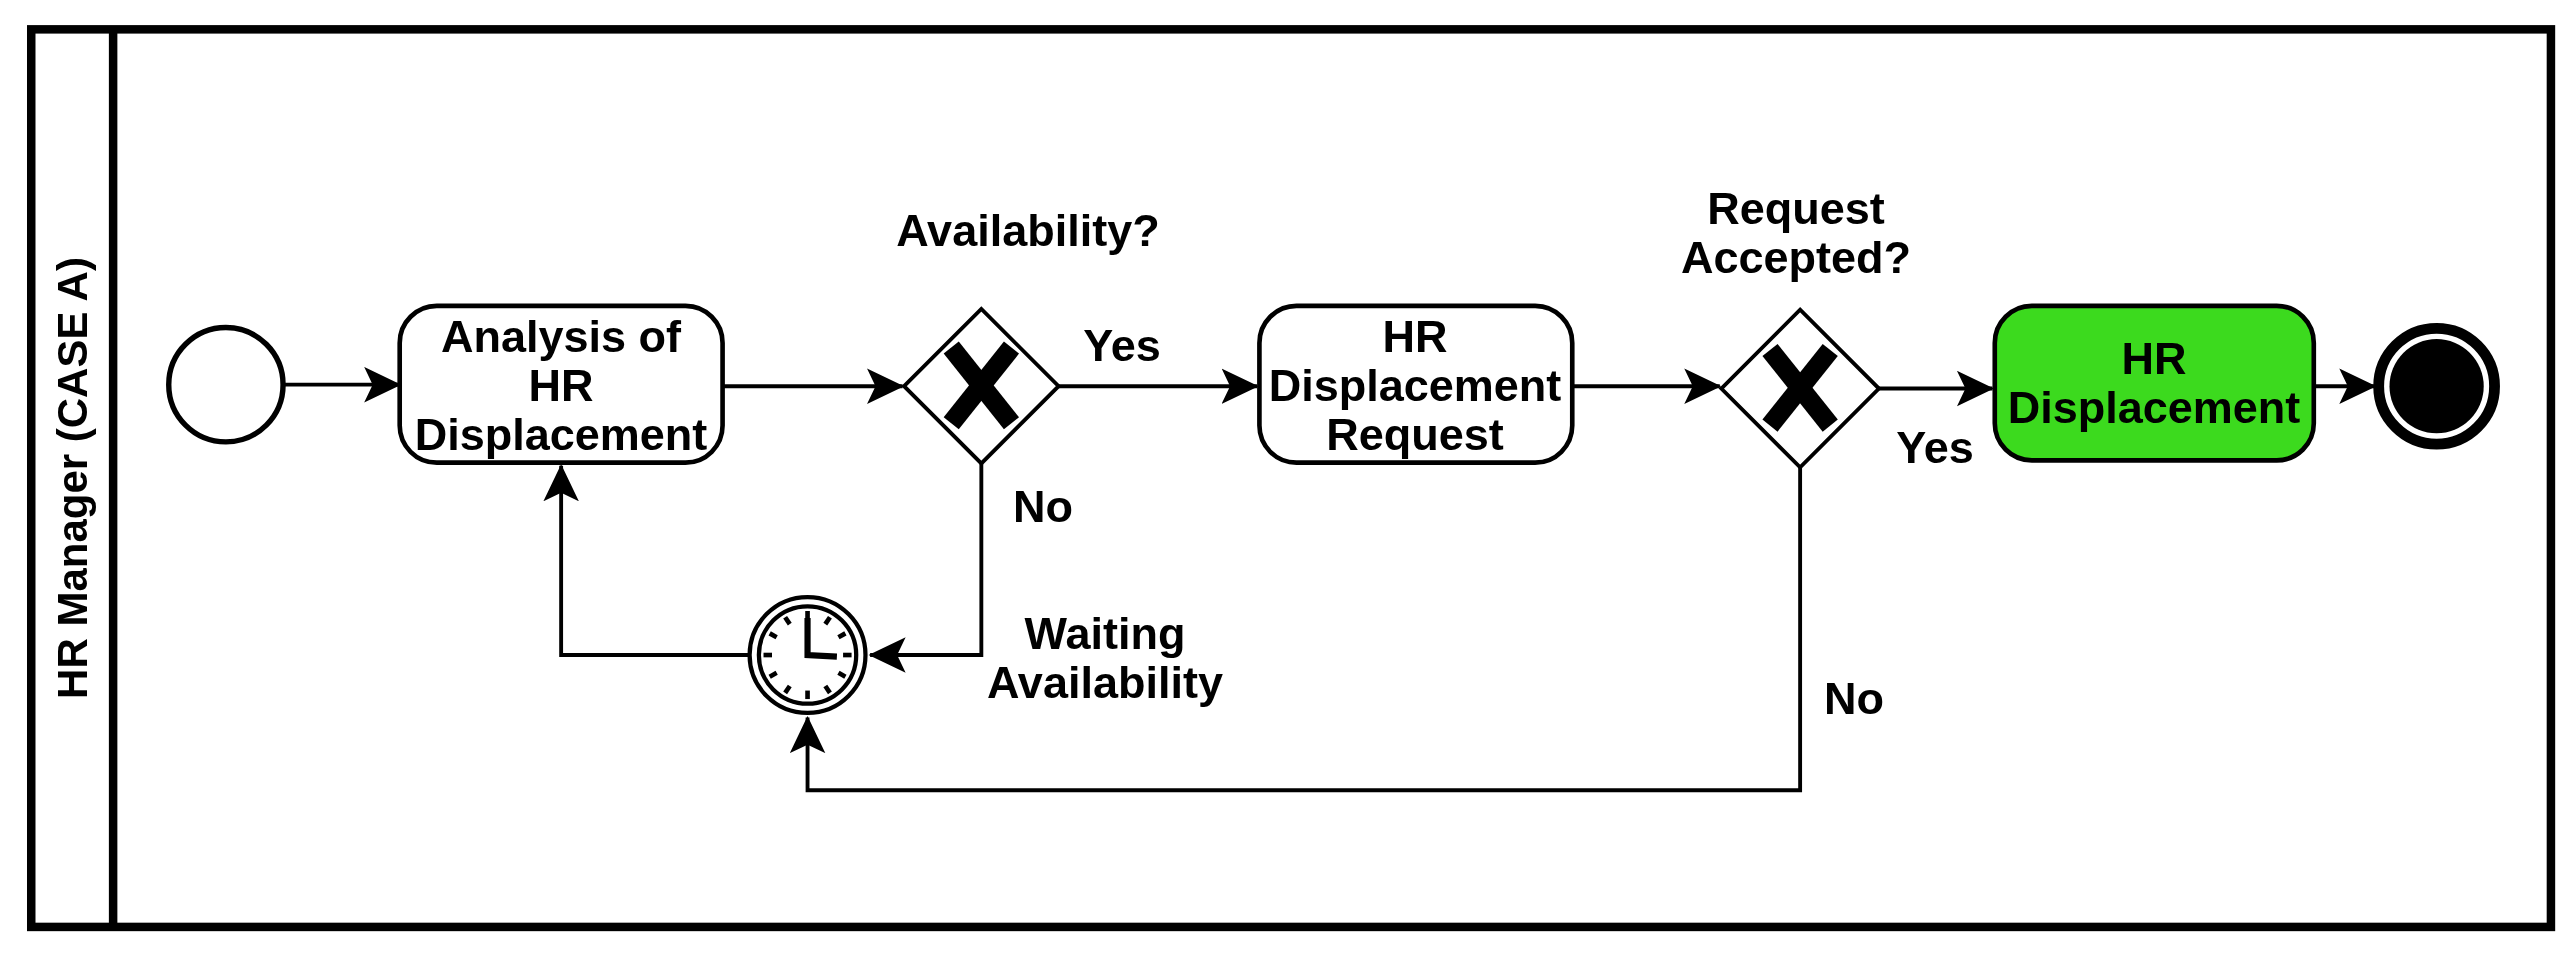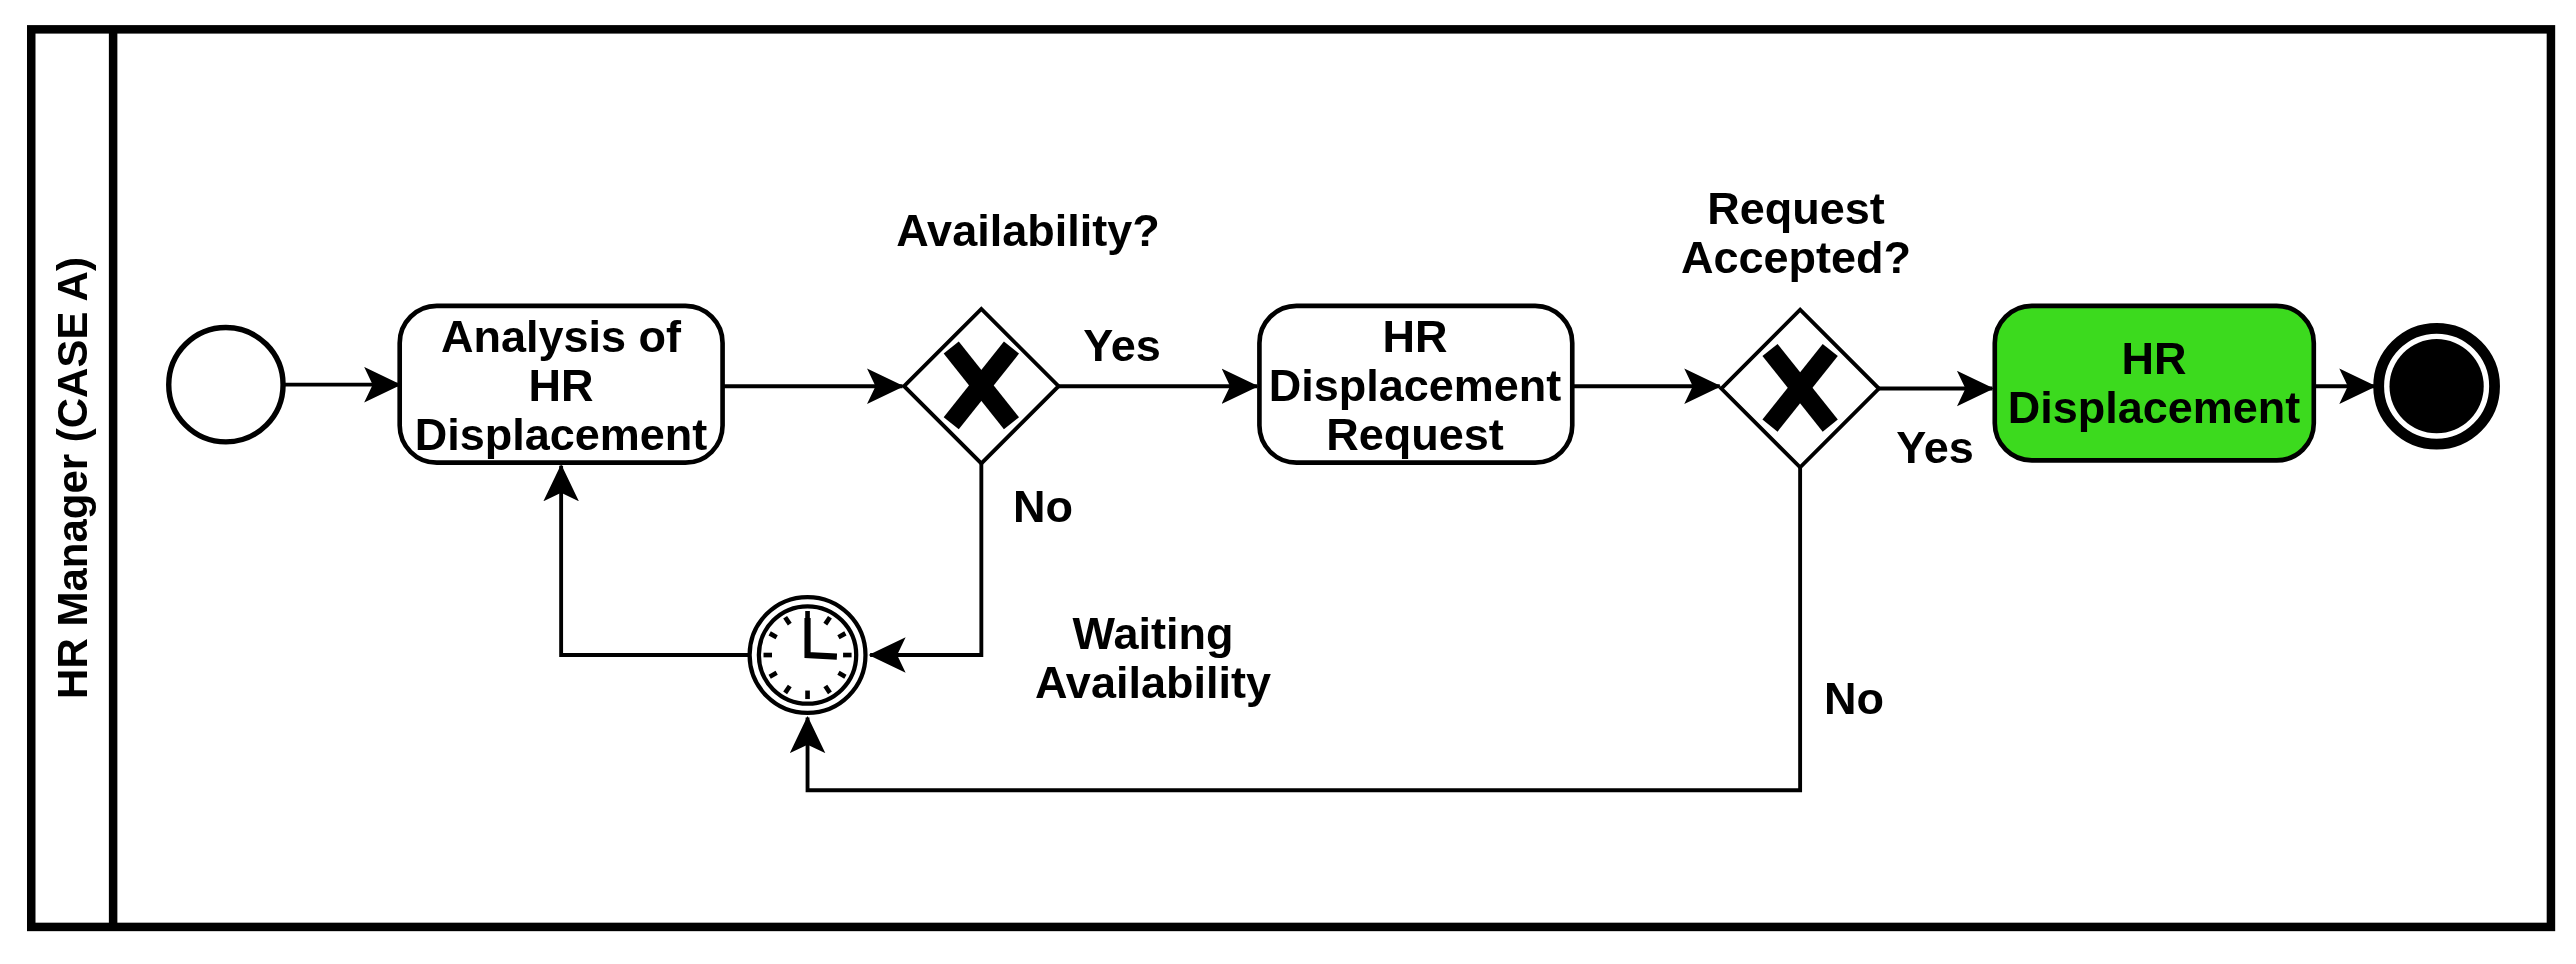--- a/index.html
+++ b/index.html
@@ -112,17 +112,17 @@
 
   <div class="label" style="left:1028px;top:230px;">Availability?</div>
   <div class="label" style="left:1796px;top:233px;">Request
 Accepted?</div>
 
   <div class="label" style="left:1122px;top:345px;">Yes</div>
   <div class="label" style="left:1043px;top:506px;">No</div>
   <div class="label" style="left:1935px;top:447px;">Yes</div>
   <div class="label" style="left:1854px;top:698px;">No</div>
 
-  <div class="label" style="left:1105px;top:658px;margin-left:48px;">Waiting
+  <div class="label" style="left:1105px;top:658px;">Waiting
 Availability</div>
 
 </div>
 
 
 </body></html>

